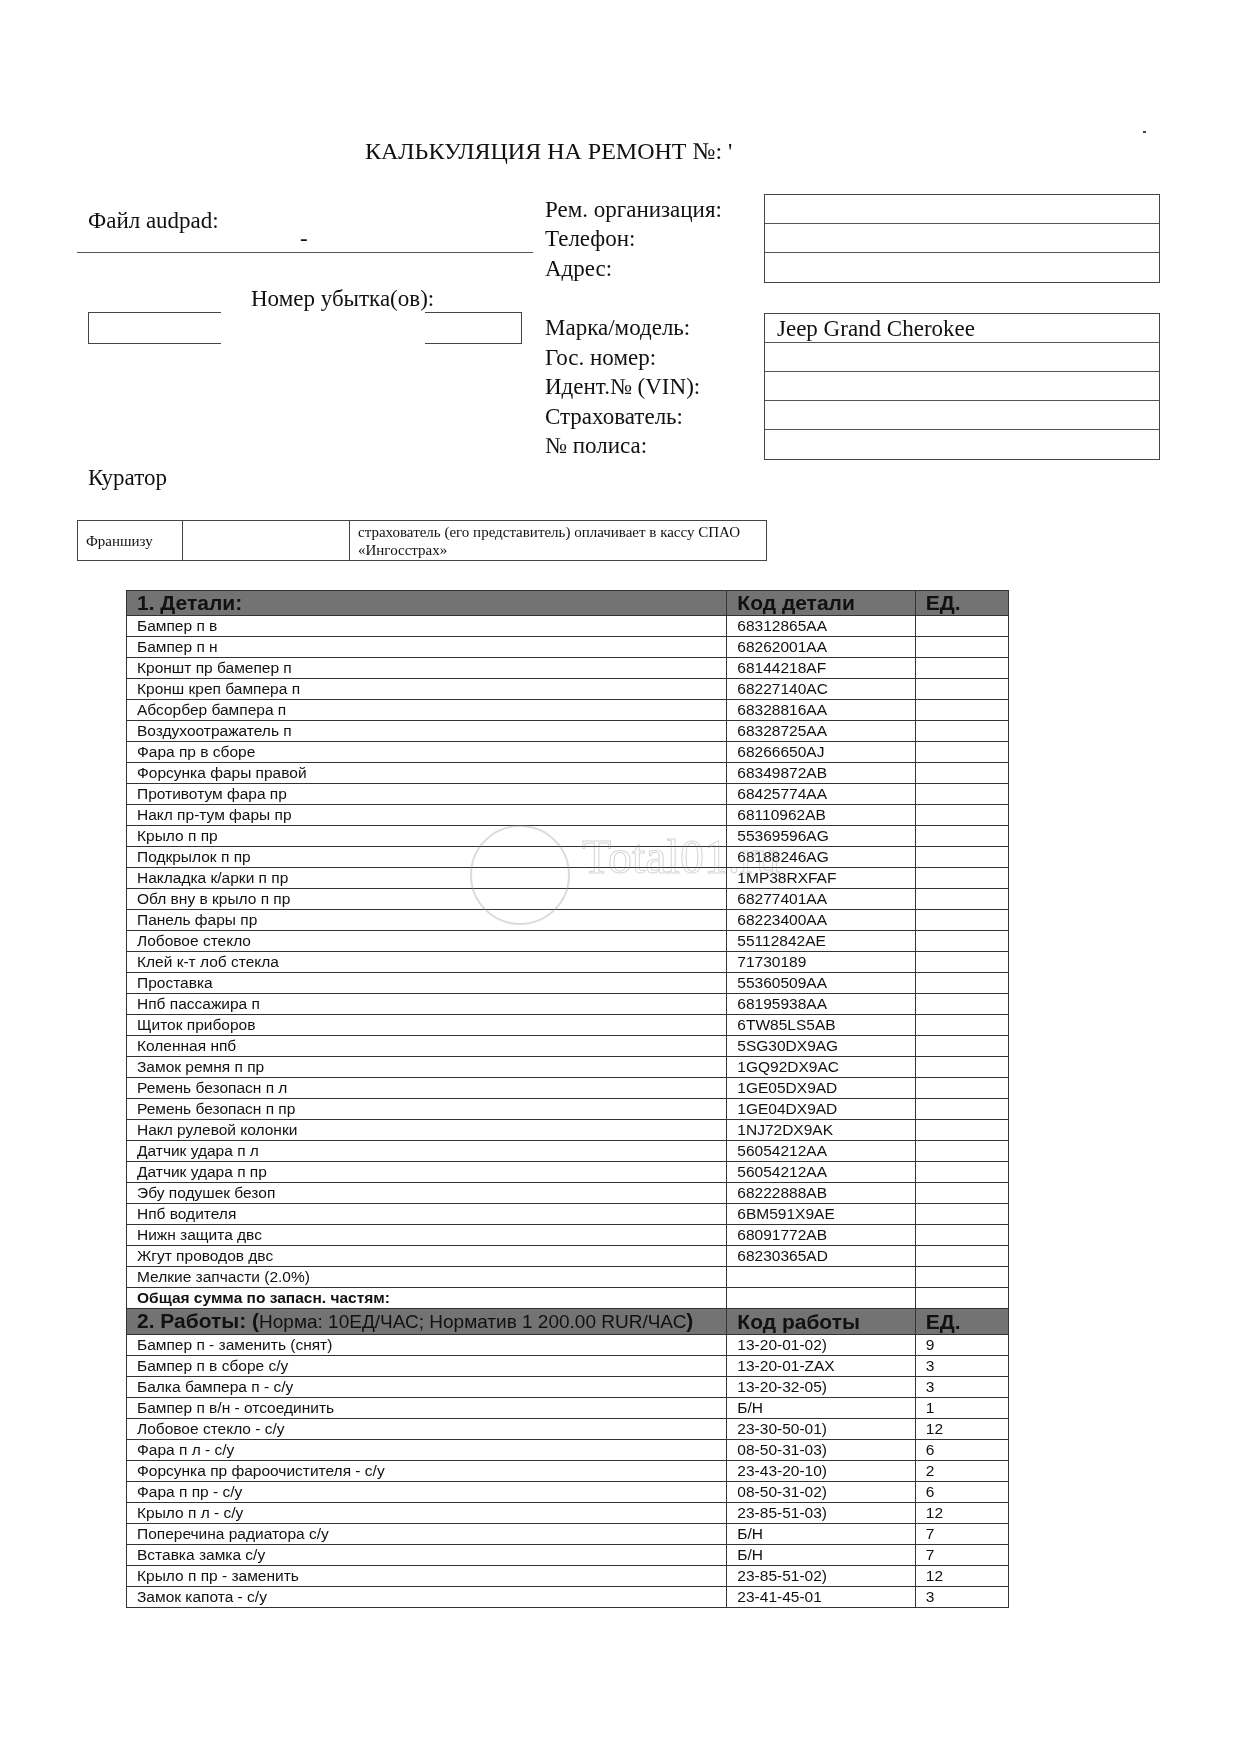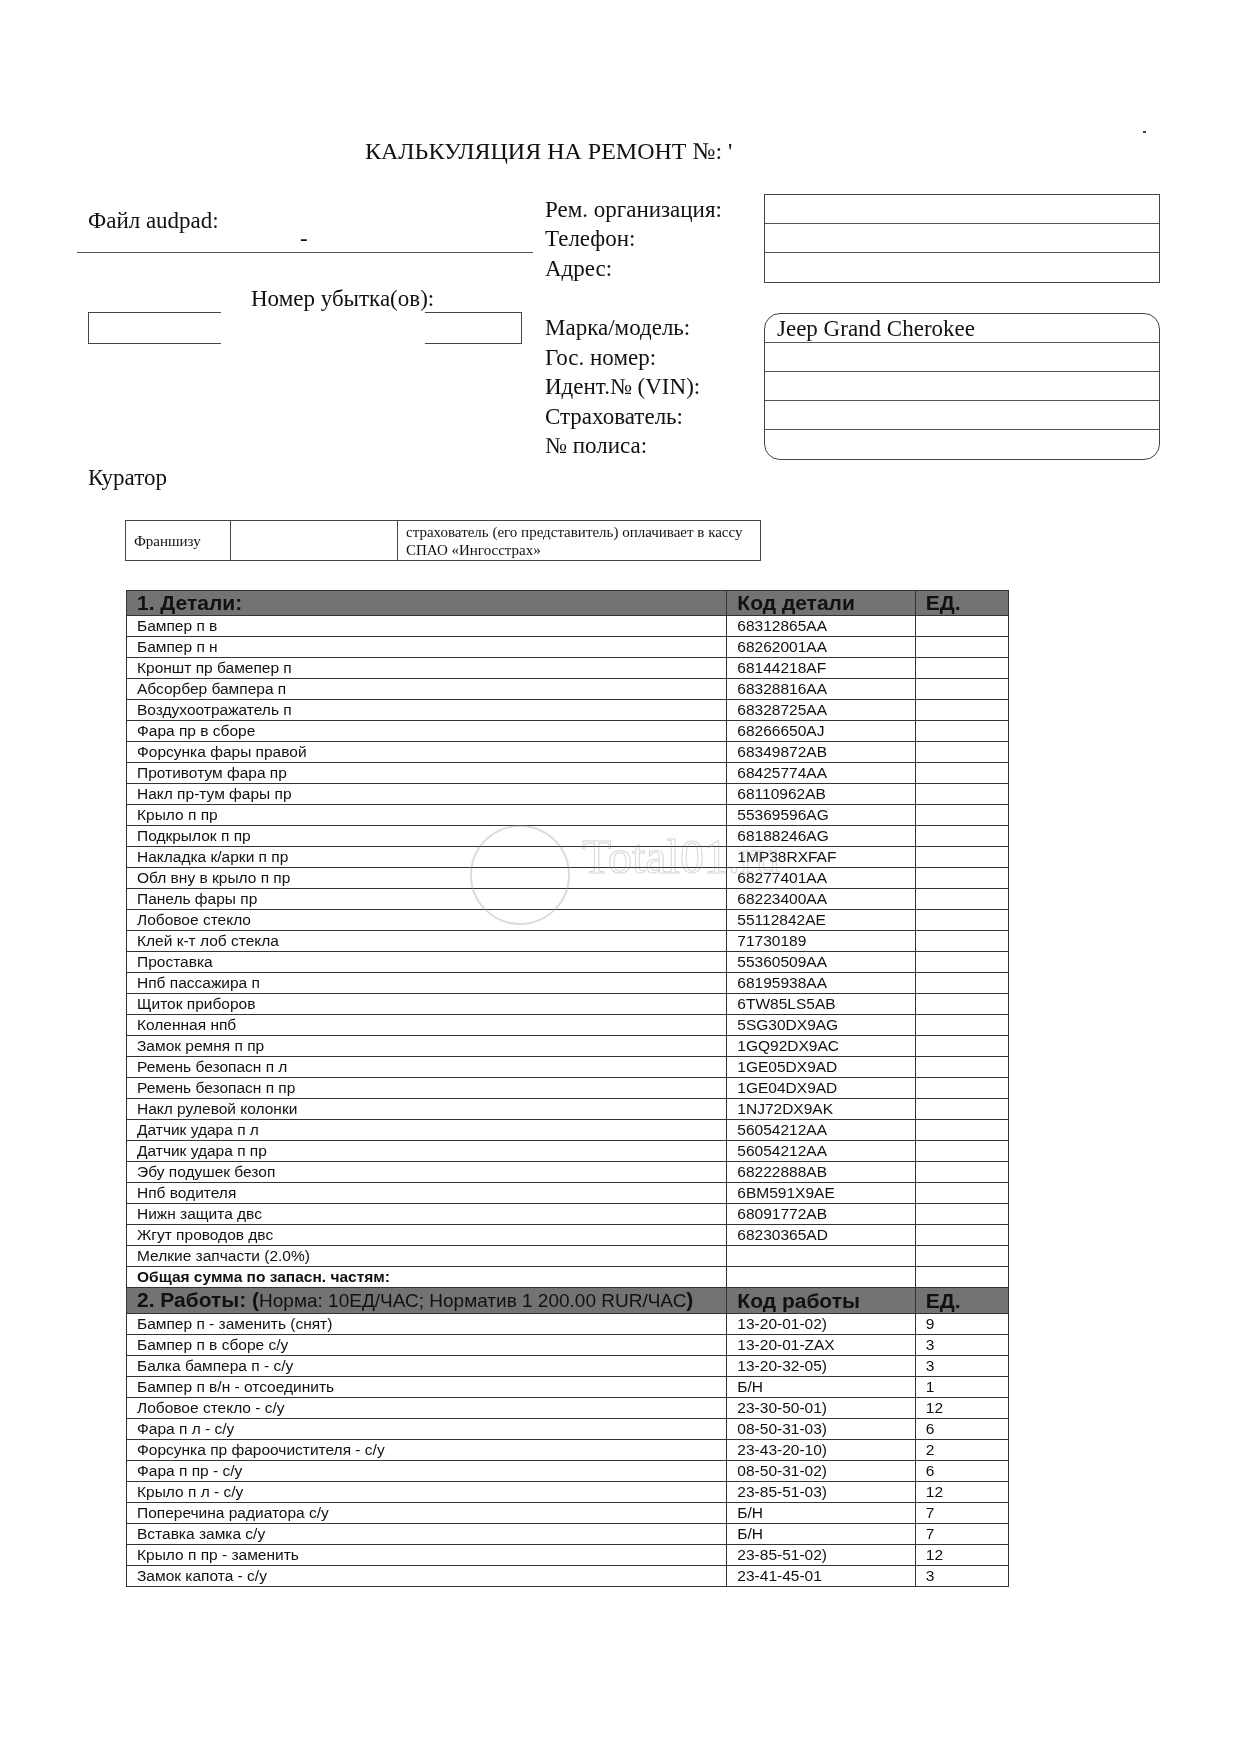--- a/index.html
+++ b/index.html
@@ -12,21 +12,21 @@
 
   .lbl { position: absolute; font-size: 23px; line-height: 30px; }
 
   .underline { position: absolute; border-bottom: 1.5px solid #555; }
 
   .fieldstack { position: absolute; left: 764px; width: 394px; border: 1.5px solid #444; }
   .fieldstack .cell { height: 29px; border-bottom: 1.5px solid #555; box-sizing: border-box; padding-left: 12px; font-size: 23px; line-height: 29px; }
   .fieldstack .cell:last-child { border-bottom: none; }
 
   table { border-collapse: collapse; }
-  .fr { position: absolute; left: 77px; top: 520px; width: 636px; height: 41px; margin-left: 48px; }
+  .fr { position: absolute; left: 77px; top: 520px; width: 690px; height: 41px; }
   .fr td { border: 1.5px solid #444; font-size: 15px; line-height: 18px; padding: 0 8px; vertical-align: middle; }
 
   .main { position: absolute; left: 126px; top: 590px; width: 883px; }
   .main td { border: 1.3px solid #333; font-size: 15.5px; height: 20px; line-height: 20px; padding: 0 10px; white-space: nowrap; overflow: hidden; }
   .main td.c1 { width: 578px; }
   .main td.c2 { width: 167px; }
   .main td.c3 { width: 72px; }
   .main tr.hdr td { background: #737373; font-weight: bold; font-size: 21px; height: 24px; line-height: 24px; }
   .main tr.hdr td .norm { font-weight: normal; font-size: 19px; }
   .main tr.sum td { font-weight: bold; }
@@ -64,21 +64,21 @@
   <div class="cell"></div>
   <div class="cell"></div>
 </div>
 
 <div class="lbl serif" style="left:545px; top:313px;">Марка/модель:</div>
 <div class="lbl serif" style="left:545px; top:343px;">Гос. номер:</div>
 <div class="lbl serif" style="left:545px; top:372px;">Идент.№ (VIN):</div>
 <div class="lbl serif" style="left:545px; top:402px;">Страхователь:</div>
 <div class="lbl serif" style="left:545px; top:431px;">№ полиса:</div>
 
-<div class="fieldstack serif" style="top:313px;border-radius:16px;">
+<div class="fieldstack serif" style="top:313px;">
   <div class="cell">Jeep Grand Cherokee</div>
   <div class="cell"></div>
   <div class="cell"></div>
   <div class="cell"></div>
   <div class="cell"></div>
 </div>
 
 <table class="fr serif">
   <tbody>
       <tr>
@@ -105,20 +105,25 @@
         <td class="c1">Бампер п н</td>
         <td class="c2">68262001AA</td>
         <td class="c3"></td>
       </tr>
       <tr>
         <td class="c1">Кроншт пр бамепер п</td>
         <td class="c2">68144218AF</td>
         <td class="c3"></td>
       </tr>
       <tr>
+        <td class="c1">Кронш креп бампера п</td>
+        <td class="c2">68227140AC</td>
+        <td class="c3"></td>
+      </tr>
+      <tr>
         <td class="c1">Абсорбер бампера п</td>
         <td class="c2">68328816AA</td>
         <td class="c3"></td>
       </tr>
       <tr>
         <td class="c1">Воздухоотражатель п</td>
         <td class="c2">68328725AA</td>
         <td class="c3"></td>
       </tr>
       <tr>

